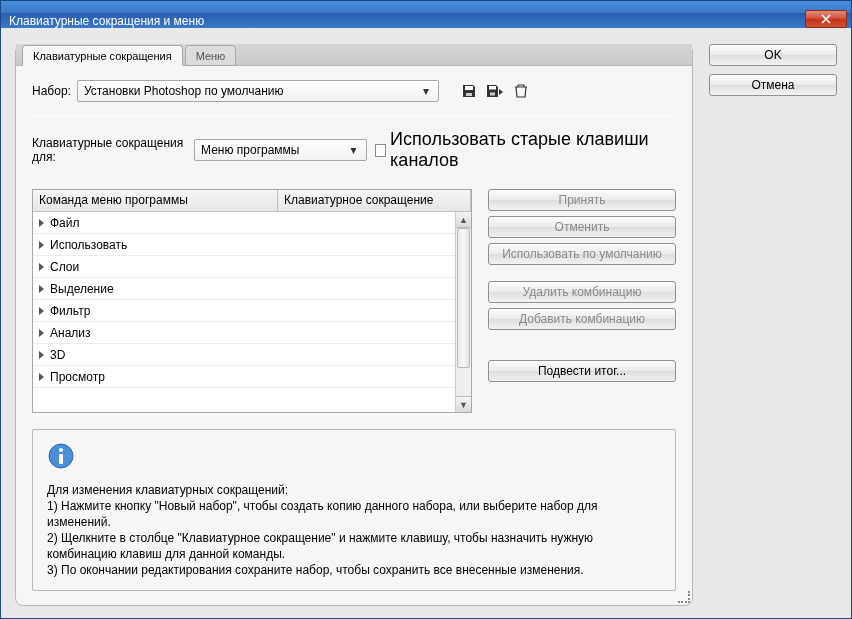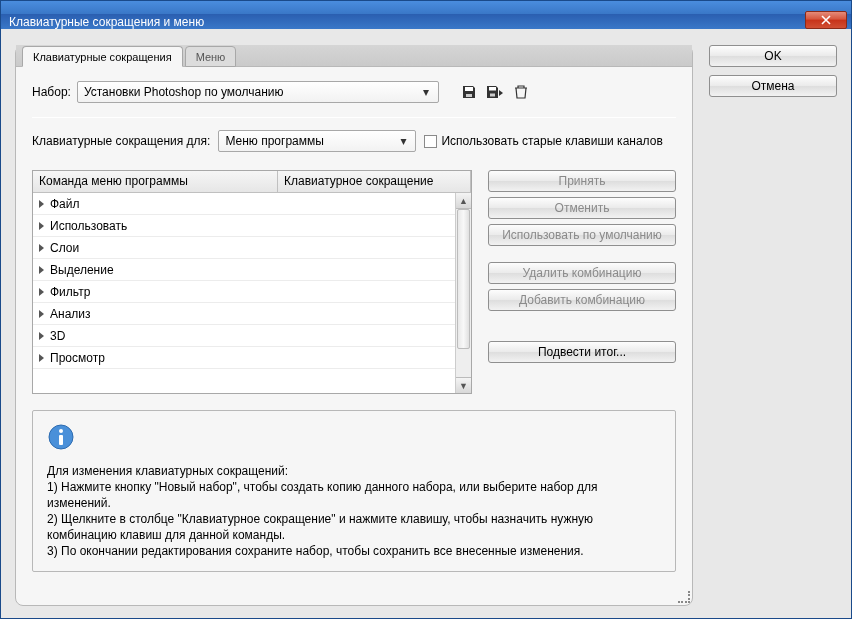--- a/index.html
+++ b/index.html
@@ -136,21 +136,21 @@
     background: #ccc;
     margin: 14px 0 12px 0;
     border-bottom:1px solid #fff;
   }
   .icon-btn {
     width: 20px; height: 20px;
     display:flex;align-items:center;justify-content:center;
     cursor:pointer;
     color:#222;
   }
-  .checkbox-row { display:flex; align-items:center; gap:4px; font-size:12px; }
+  .checkbox-row { display:flex; align-items:center; gap:4px; font-size:18px; }
   .checkbox {
     width:13px;height:13px;
     border:1px solid #8a8a8a;
     background:#fff;
     cursor:pointer;
   }
   .body-split {
     display:flex;
     gap:16px;
     margin-top:18px;

